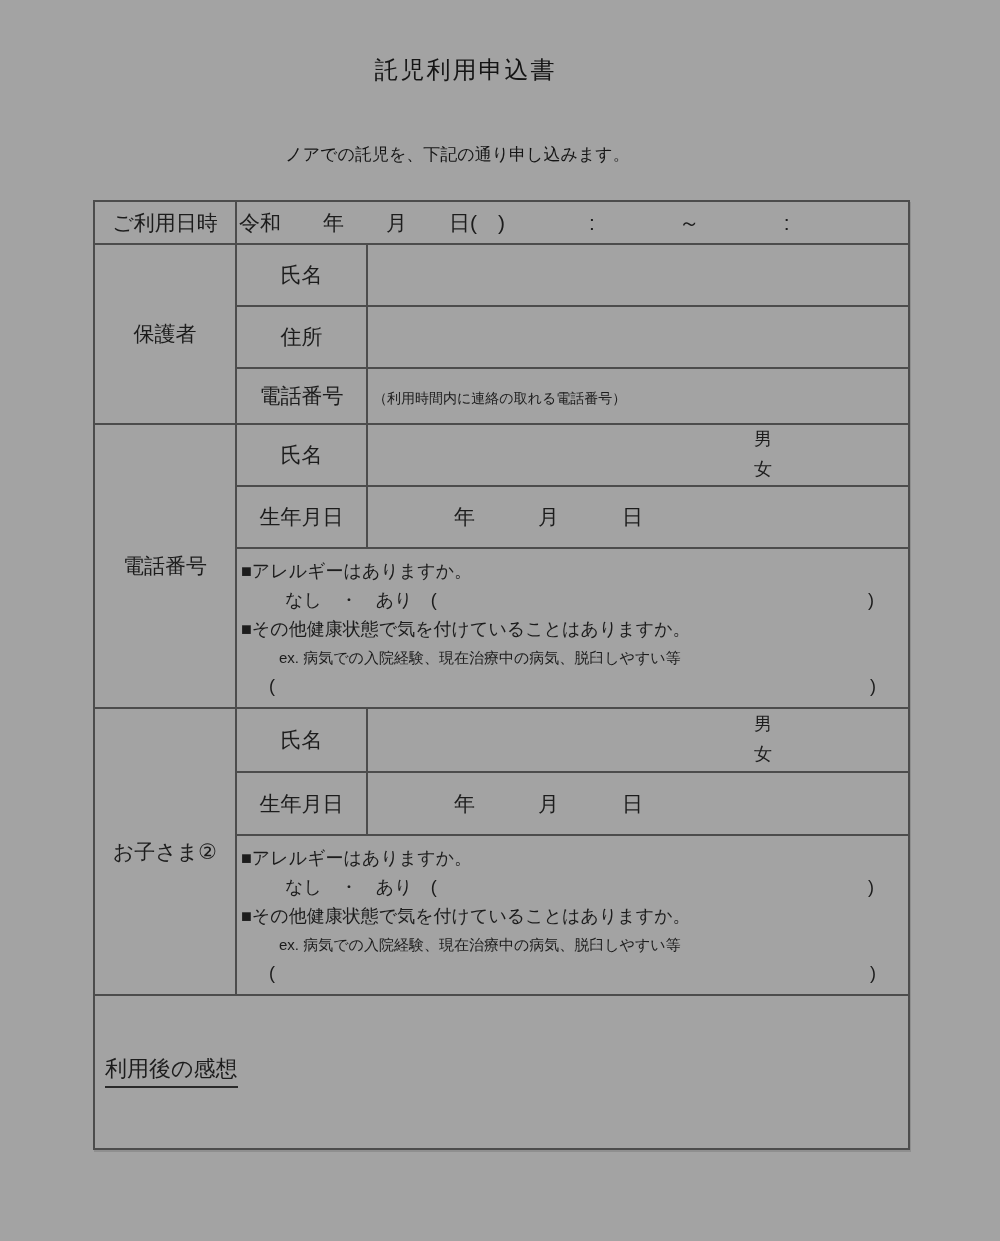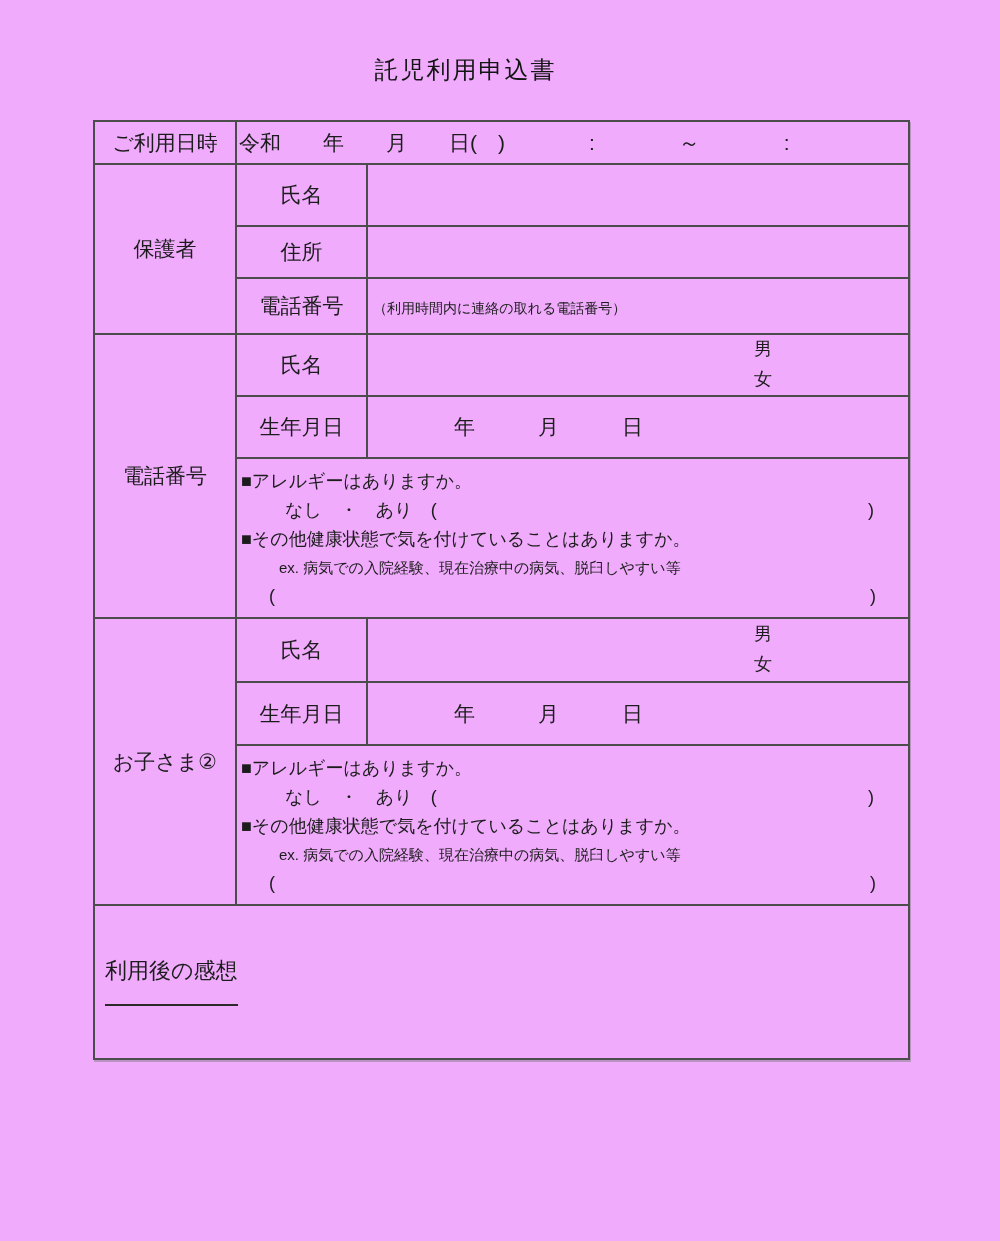--- a/index.html
+++ b/index.html
@@ -6,21 +6,21 @@
   html, body {
     width: 1000px;
     background: #ffffff;
     font-family: "Liberation Sans", "DejaVu Sans", sans-serif;
     color: #1c1c1c;
   }
   .page {
     position: relative;
     width: 1000px;
     height: 1241px;
-    background: #f0abfc;
+    background: #a3a3a3;
     overflow: hidden;
   }
   .doc-title {
     margin-top: 54px;
     width: 815px;
     margin-left: 93px;
     transform: translateX(-35px);
     text-align: center;
     font-size: 24px;
     letter-spacing: 2px;
@@ -99,31 +99,32 @@
     padding-left: 28px;
     padding-right: 28px;
     font-size: 18px;
     line-height: 29px;
   }
   td.feedback-cell { vertical-align: top; padding: 16px 10px; }
   .feedback-label {
     display: inline-block;
     font-size: 22px;
     border-bottom: 2px solid #2a2a2a;
-    padding-bottom: 19px;
+    padding-bottom: 3px;
     line-height: 1.2;
   }
 </style>
 </head>
 <body>
 
 <div class="page">
 
   <div class="doc-title">託児利用申込書</div>
 
+  <div class="doc-subtitle">ノアでの託児を、下記の通り申し込みます。</div>
 
   <table class="form">
     <colgroup>
       <col style="width:142px">
       <col style="width:131px">
       <col style="width:542px">
     </colgroup>
 
     <tbody>
         <tr style="height:43px;">
@@ -131,21 +132,21 @@
       <td colspan="2" class="value-cell">
         <span class="datetime-text">令和　　年　　月　　日(　)　　　　:　　　　～　　　　:</span>
       </td>
     </tr>
 
     <tr style="height:62px;">
       <td rowspan="3" class="section-label">保護者</td>
       <td class="field-label">氏名</td>
       <td class="value-cell"></td>
     </tr>
-    <tr style="height:52px;">
+    <tr style="height:62px;">
       <td class="field-label">住所</td>
       <td class="value-cell"></td>
     </tr>
     <tr style="height:56px;">
       <td class="field-label">電話番号</td>
       <td class="value-cell phone-cell">
         <span class="phone-note">（利用時間内に連絡の取れる電話番号）</span>
       </td>
     </tr>
 

